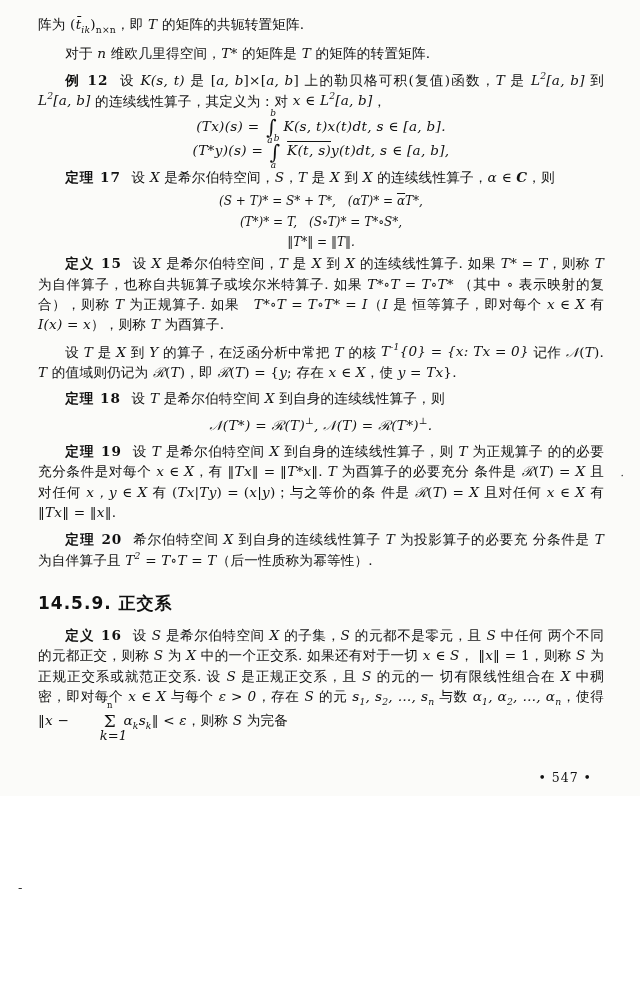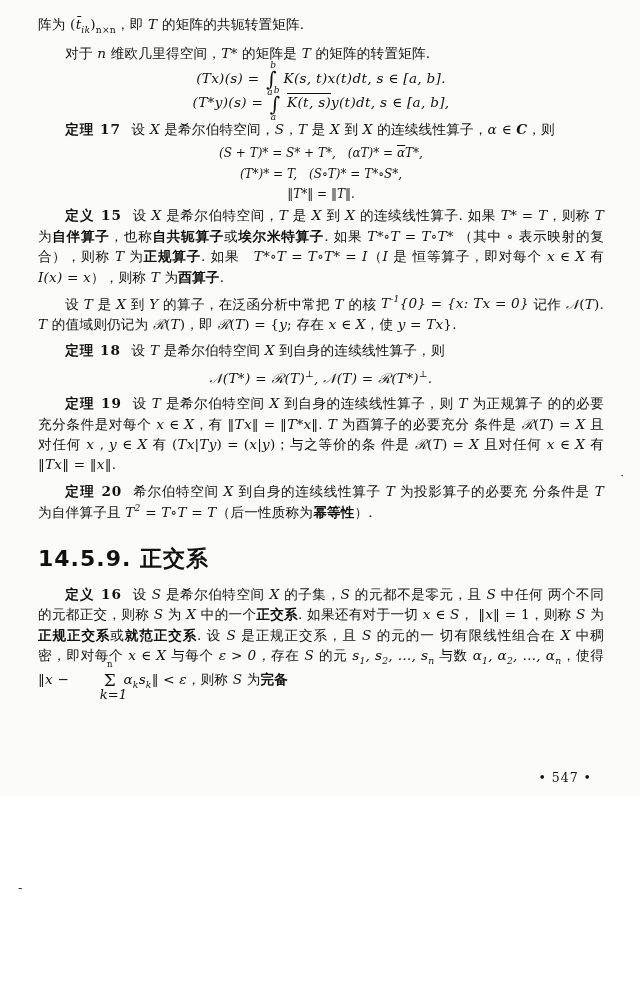--- a/index.html
+++ b/index.html
@@ -35,21 +35,21 @@
     font-size: 13.6px;
     line-height: 1.62;
     text-align: justify;
     letter-spacing: 0.2px;
     font-family: "DejaVu Serif", serif;
   }
   .indent {
     text-indent: 2em;
   }
   .bold {
-    font-weight: bold;
+    font-weight: normal;
     margin-top: 36px;
   }
   .math {
     font-family: "DejaVu Serif", serif;
     font-style: italic;
   }
   .display {
     display: block;
     text-align: center;
     margin: 7px 0 7px 0;
@@ -63,21 +63,21 @@
     margin: 4px 0 4px 0;
     font-size: 12px;
     font-style: italic;
   }
   .lead {
     font-weight: bold;
     margin-right: 6px;
     letter-spacing: 1px;
   }
   h2.section {
-    font-size: 22px;
+    font-size: 17px;
     font-weight: bold;
     margin: 22px 0 10px 0;
     letter-spacing: 1px;
     font-family: "DejaVu Sans", sans-serif;
   }
   .pagenum {
     position: absolute;
     right: 48px;
     bottom: 11px;
     font-size: 12.5px;
@@ -161,20 +161,25 @@
   <div class="content">
 
     <p class="tight">
       阵为 (<span class="math">t̄<sub>ik</sub></span>)<sub>n×n</sub>，即 <span class="math">T</span> 的矩阵的共轭转置矩阵.
     </p>
 
     <p class="indent tight">
       对于 <span class="math">n</span> 维欧几里得空间，<span class="math">T*</span> 的矩阵是 <span class="math">T</span> 的矩阵的转置矩阵.
     </p>
 
+    <p class="indent tight">
+      <span class="lead">例 12</span>
+      设 <span class="math">K(s, t)</span> 是 [<span class="math">a, b</span>]×[<span class="math">a, b</span>] 上的勒贝格可积(复值)函数，<span class="math">T</span> 是
+      <span class="math">L<sup>2</sup>[a, b]</span> 到 <span class="math">L<sup>2</sup>[a, b]</span> 的连续线性算子，其定义为：对 <span class="math">x ∈ L<sup>2</sup>[a, b]</span>，
+    </p>
 
     <div class="display">
       (<span class="math">Tx</span>)(<span class="math">s</span>) =
       <span class="integral">∫<span class="intlim-top">b</span><span class="intlim-bot">a</span></span>
       <span class="math">K</span>(<span class="math">s, t</span>)<span class="math">x</span>(<span class="math">t</span>)<span class="math">dt</span>, <span class="math">s</span> ∈ [<span class="math">a, b</span>].
     </div>
 
 
     <div class="display">
       (<span class="math">T*y</span>)(<span class="math">s</span>) =

